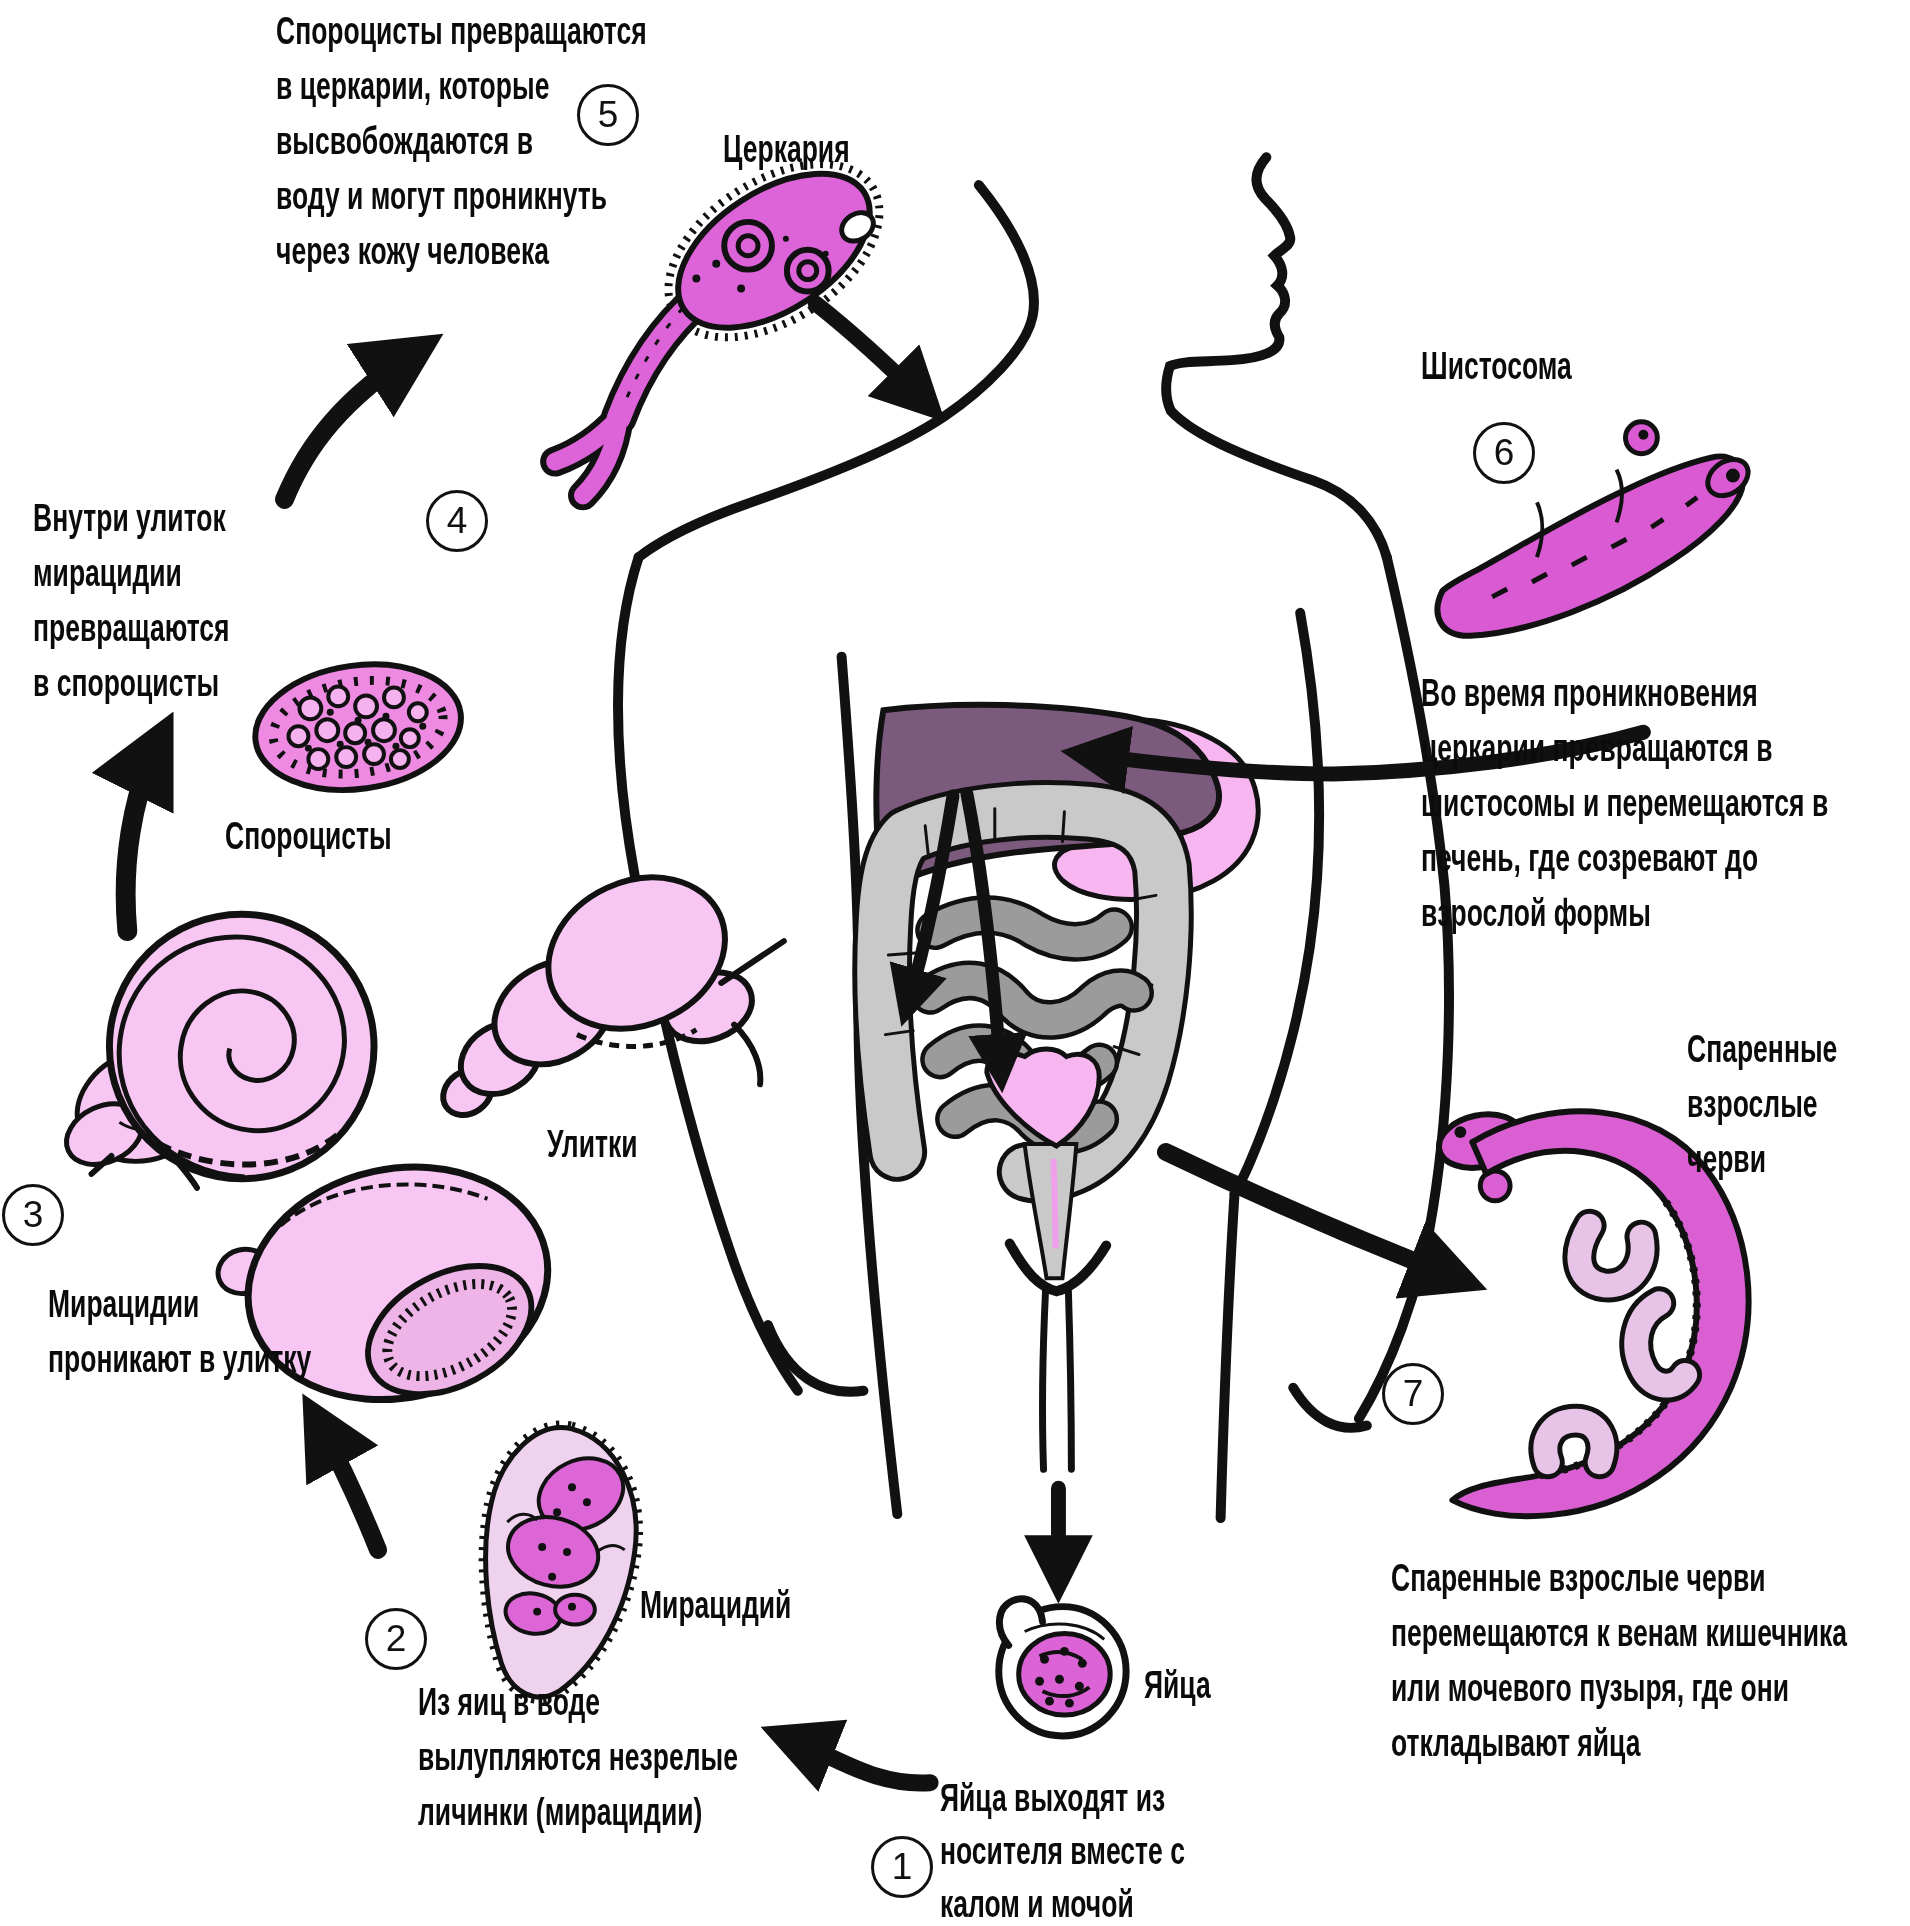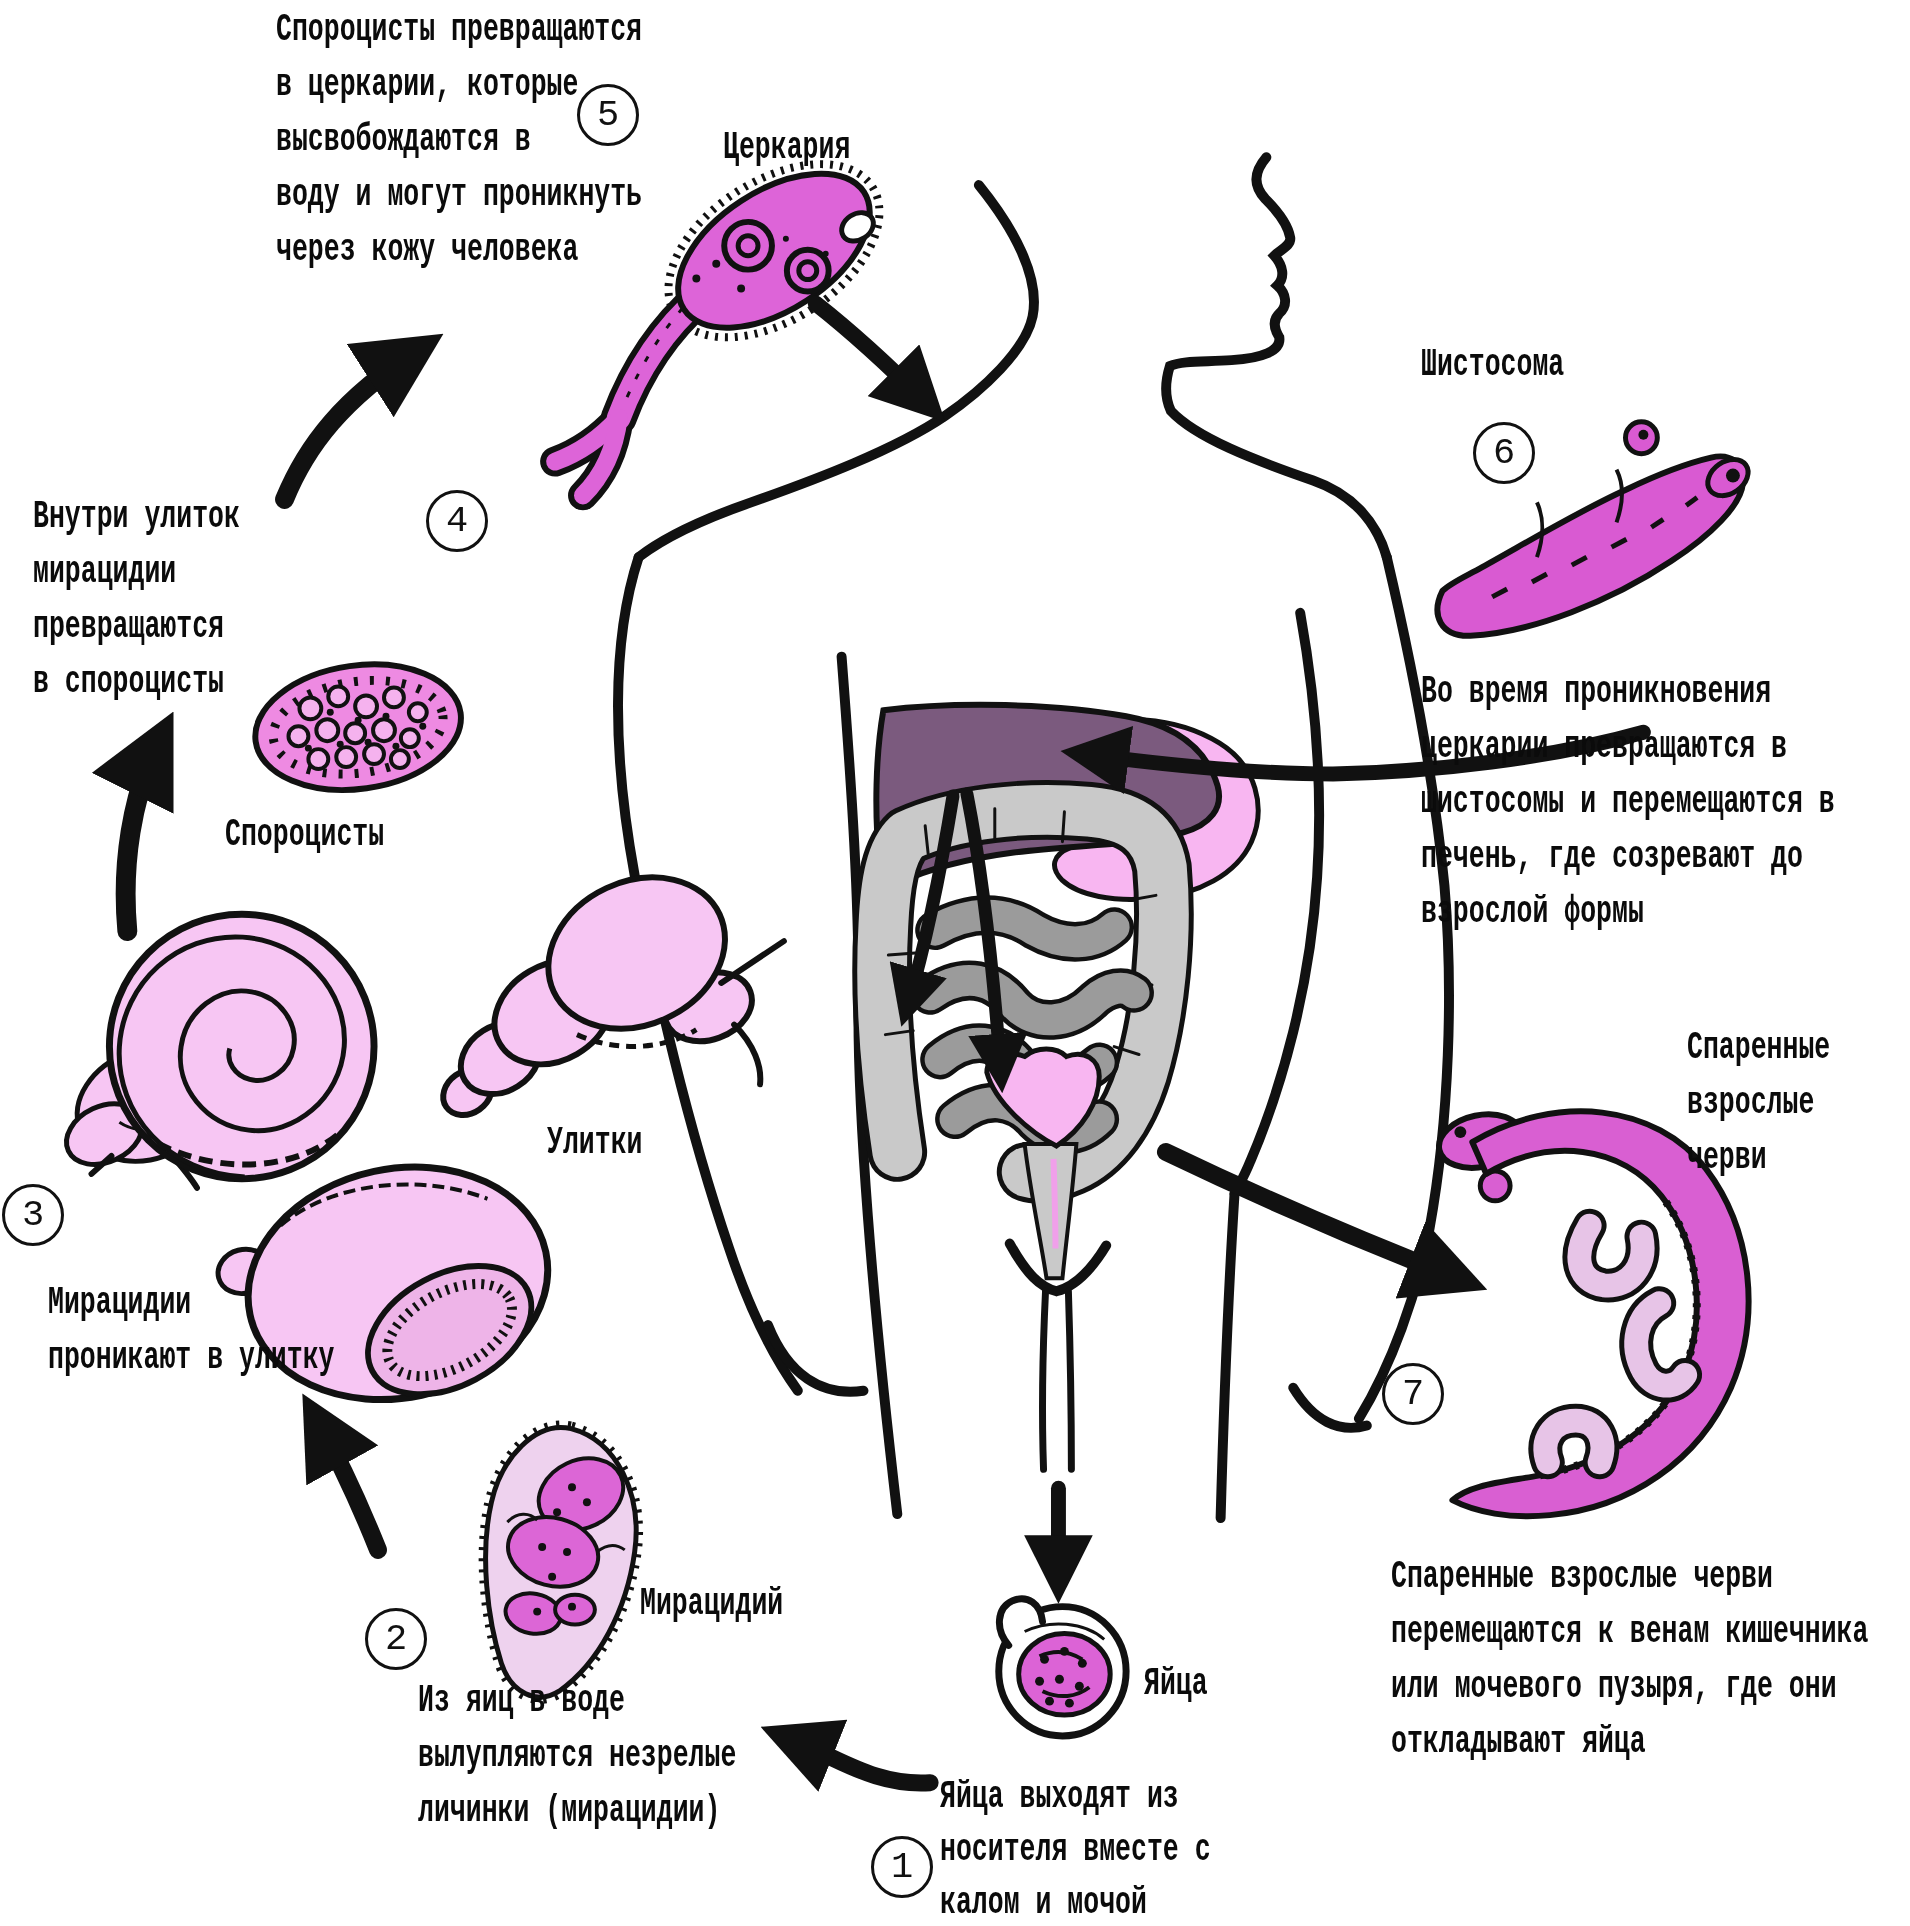--- a/index.html
+++ b/index.html
@@ -1,18 +1,18 @@
 <!DOCTYPE html>
 <html><head>
 <meta charset="utf-8">
 <style>
   html,body{margin:0;padding:0;background:#ffffff;}
   .canvas{
     position:relative;width:1910px;height:1926px;background:#ffffff;
-    overflow:hidden;font-family:Liberation Mono, monospace;
+    overflow:hidden;font-family:Liberation Sans, sans-serif;
   }
   .diagram-svg{position:absolute;left:0;top:0;width:1910px;height:1926px;}
   .txt{
     position:absolute;color:#0b0b0b;font-weight:700;font-size:39px;line-height:55px;
     white-space:pre;transform:scaleX(0.68);transform-origin:0 0;letter-spacing:0px;
   }
   .numcircle{
     position:absolute;width:56px;height:56px;border:3px solid #111;border-radius:50%;
     display:flex;align-items:center;justify-content:center;
     font-size:37px;font-weight:400;color:#111;background:#fff;

